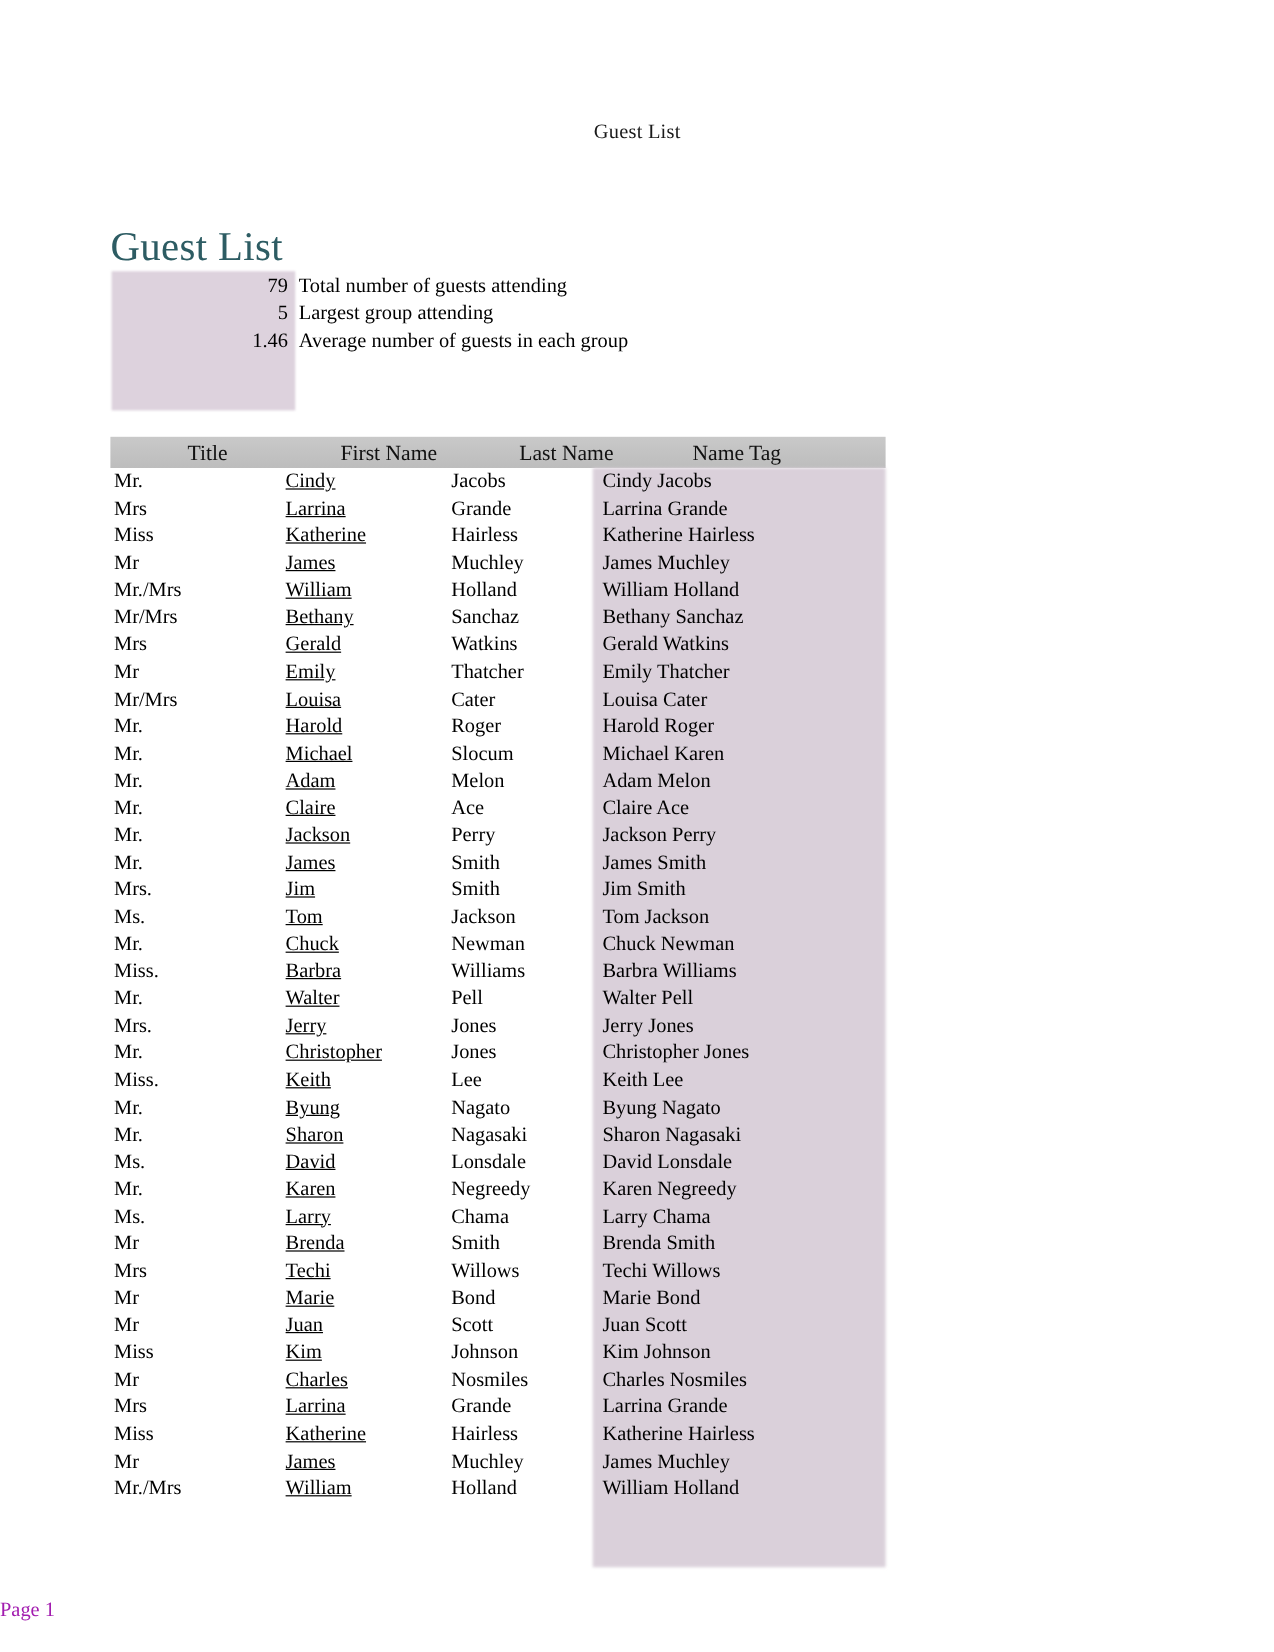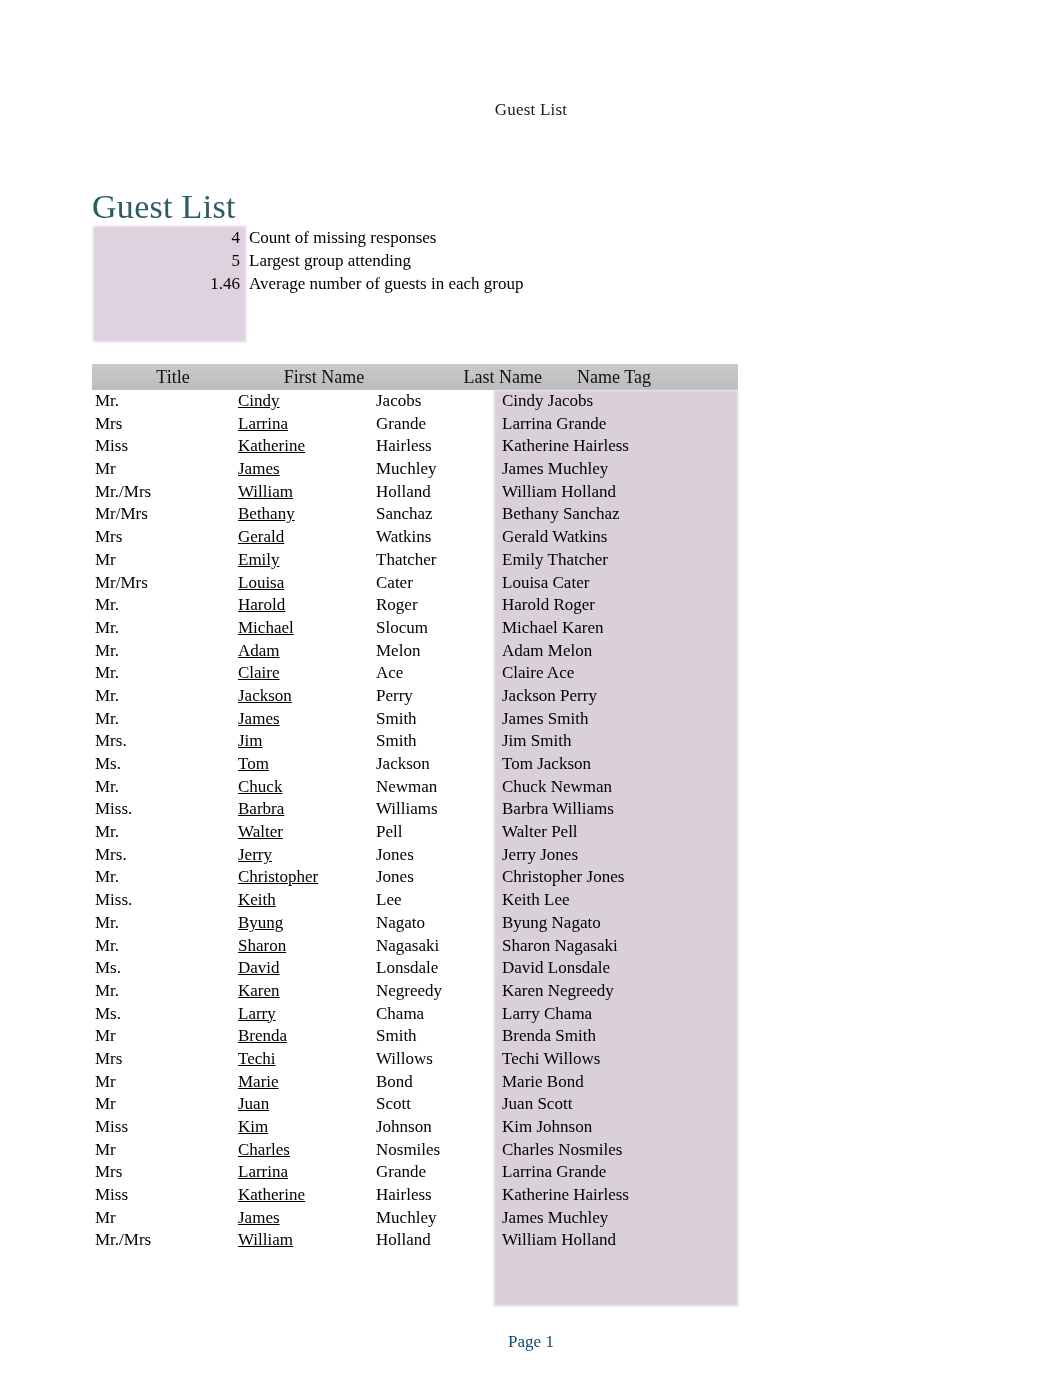--- a/index.html
+++ b/index.html
@@ -107,21 +107,21 @@
     position: absolute;
     top: 0;
     height: 26px;
     line-height: 26px;
     font-size: 18px;
     text-align: center;
     color: #111;
   }
   .th-title     { left: 8px;   width: 146px; text-align: center; }
   .th-first     { left: 162px; width: 140px; }
-  .th-last      { left: 310px; width: 140px; text-align: right; }
+  .th-last      { left: 310px; width: 140px; }
   .th-nametag   { left: 398px; width: 248px; }
 
   .tbl-body {
     position: relative;
     width: 646px;
     height: 910px;
   }
   .nametag-shade {
     position: absolute;
     top: 0;
@@ -153,38 +153,38 @@
   .c-first   { left: 146px; text-decoration: underline; }
   .c-last    { left: 284px; }
   .c-nametag { left: 410px; }
 
   
   .footer {
     position: absolute;
     top: 1292px;
     left: 0;
     width: 1062px;
-    text-align: center;
+    text-align: left;
     font-size: 17px;
-    color: #0c4a6e;
+    color: #a21caf;
   }
 </style>
 </head>
 <body>
 
 <div class="page">
 
   <div class="running-header">Guest List</div>
 
   <h1 class="doc-title">Guest List</h1>
 
   <div class="summary">
     <div class="summary-shade"></div>
     <div class="summary-rows">
-        <div class="summary-row"><span class="summary-value">4</span><span class="summary-label">Count of missing responses</span></div>
+        <div class="summary-row"><span class="summary-value">79</span><span class="summary-label">Total number of guests attending</span></div>
         <div class="summary-row"><span class="summary-value">5</span><span class="summary-label">Largest group attending</span></div>
         <div class="summary-row"><span class="summary-value">1.46</span><span class="summary-label">Average number of guests in each group</span></div>
       </div>
   </div>
 
   <div class="table">
     <div class="tbl-header"></div>
     <div class="tbl-header-cells">
       <div class="th th-title">Title</div>
       <div class="th th-first">First Name</div>

